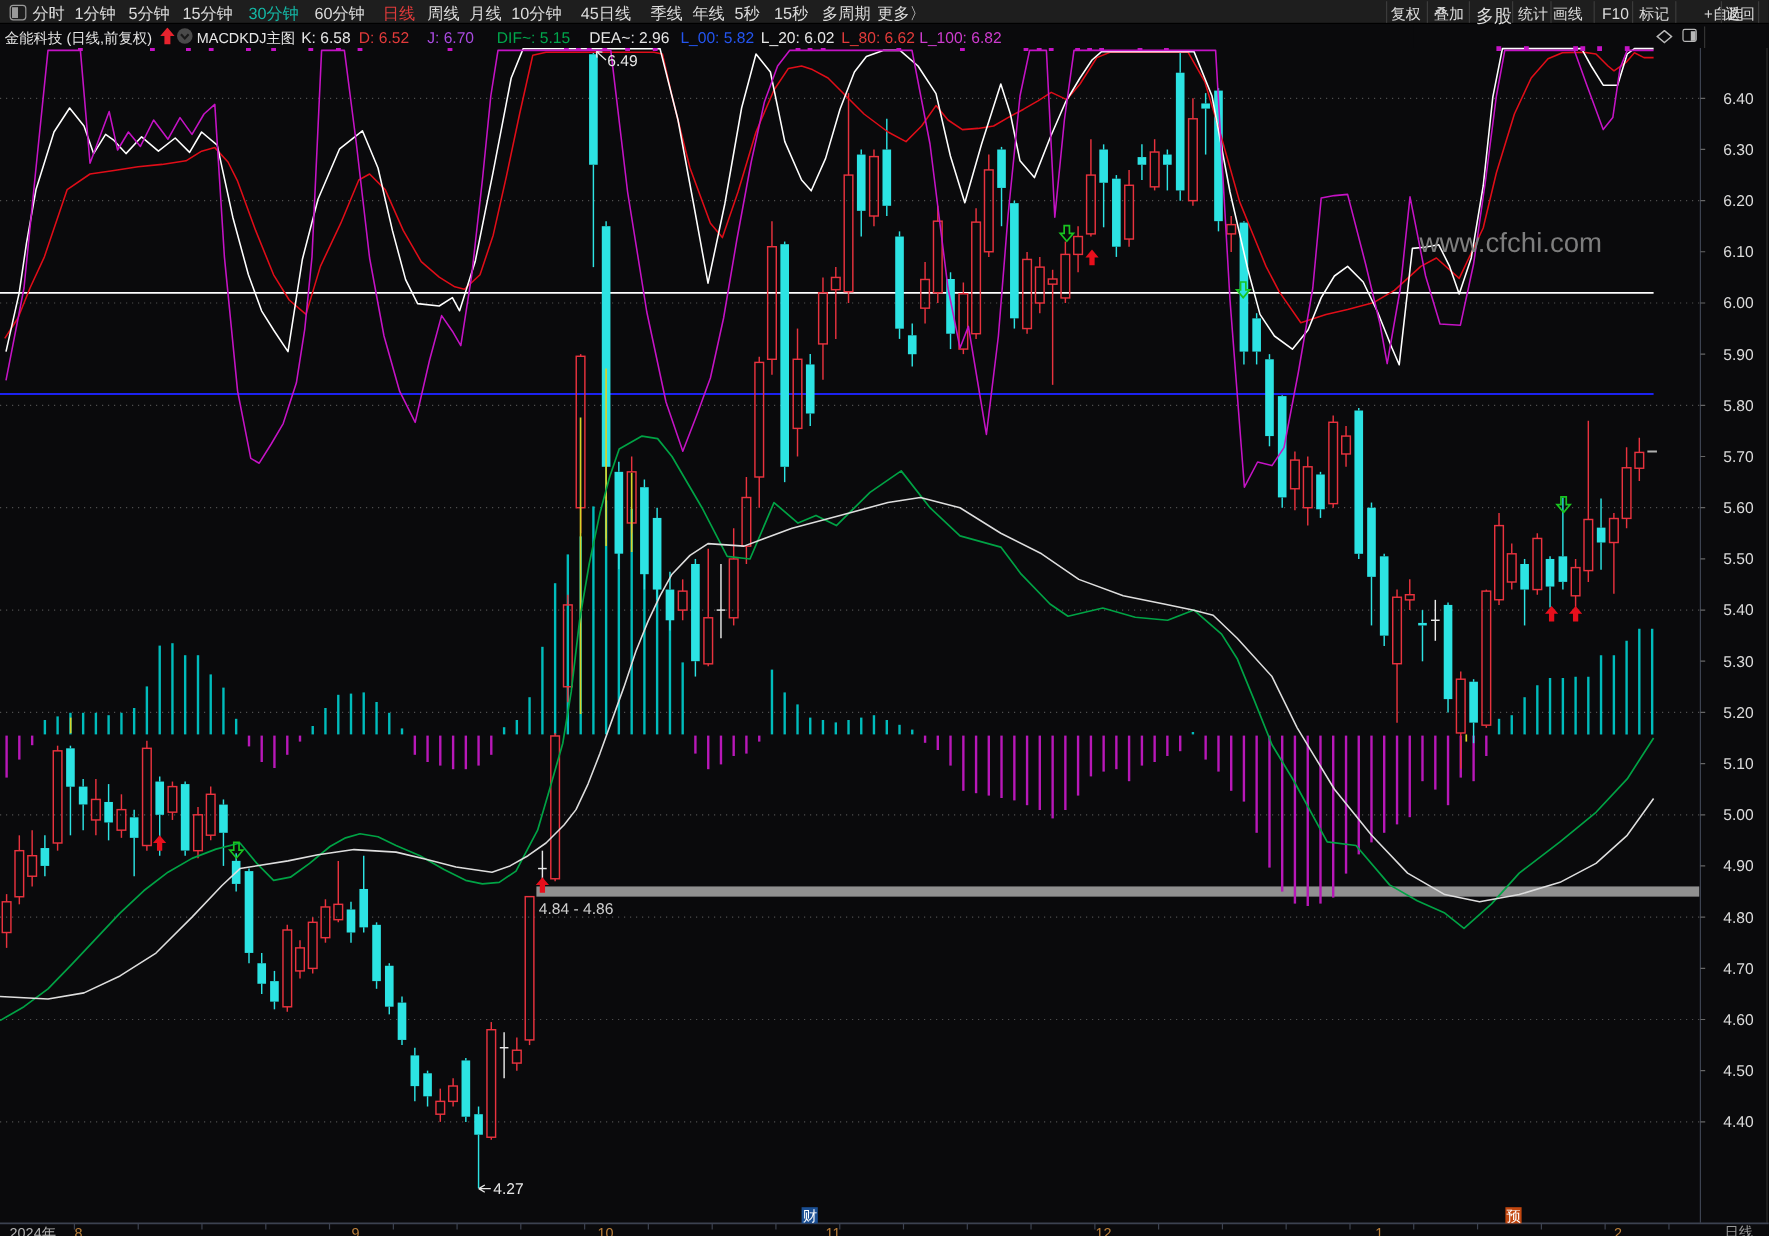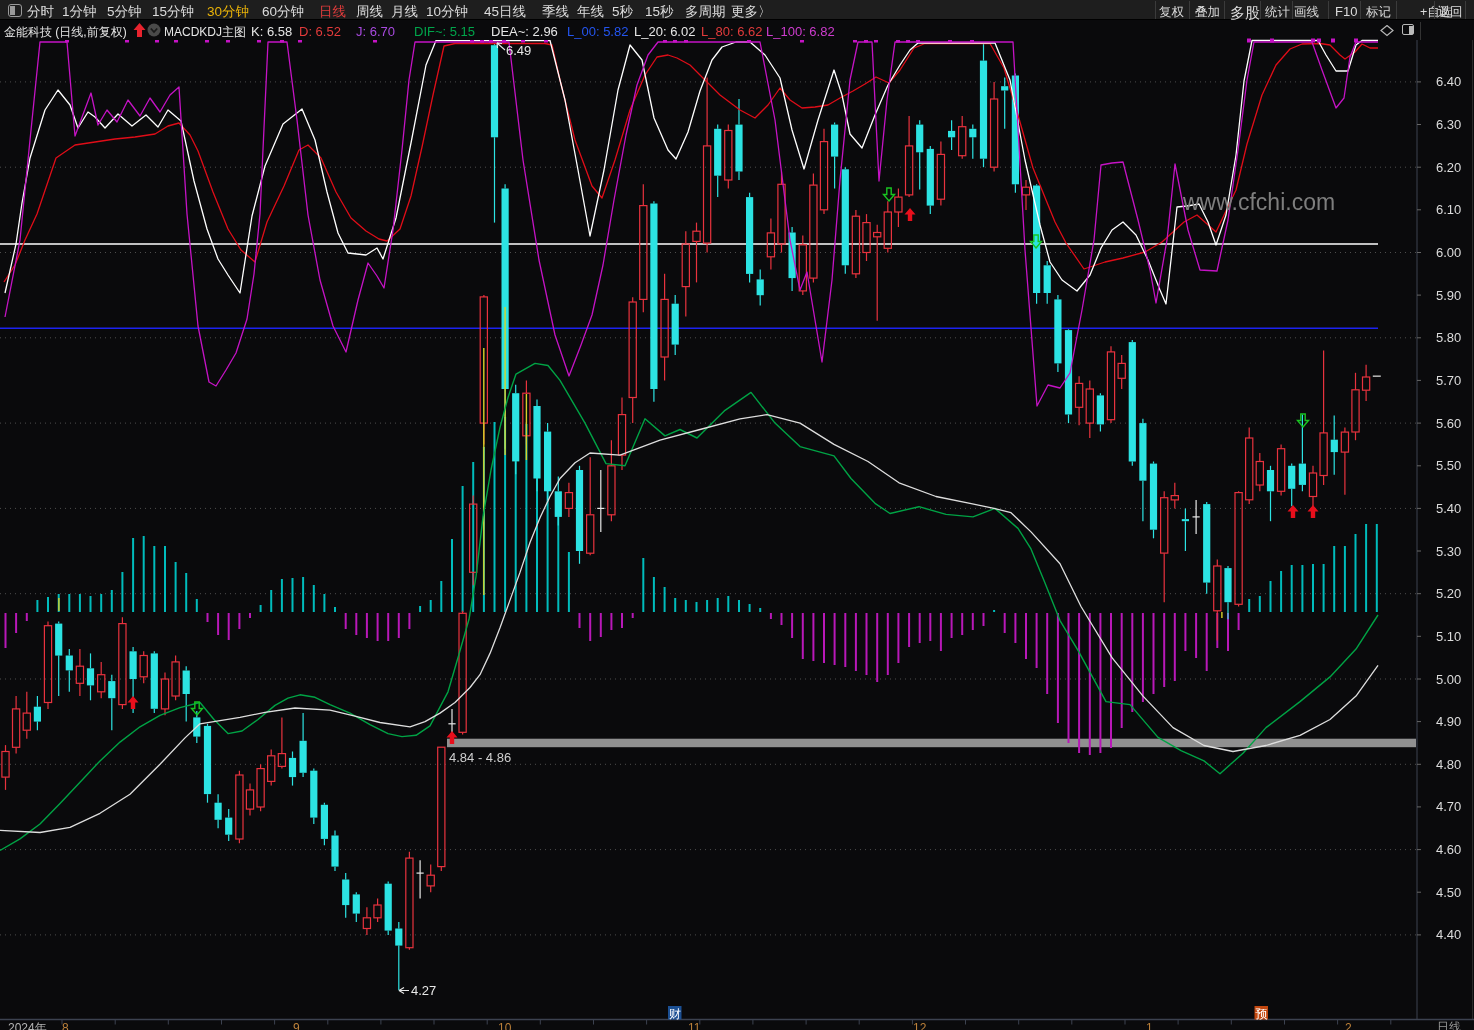--- a/index.html
+++ b/index.html
@@ -683,21 +683,21 @@
 <text x="1255.5" y="1017.5" fill="#fff" font-size="12">预</text>
 </svg></div>
 <div id="row1">
     <div style="position:absolute;left:8px;top:4px;width:14px;height:13px;border:1.4px solid #9a9a9a;border-radius:3px;">
       <div style="position:absolute;left:1px;top:1px;width:5px;height:8.5px;background:#9a9a9a;"></div>
     </div>
 <span style="position:absolute;left:27px;top:2.5px;color:#dcdcdc;">分时</span>
 <span style="position:absolute;left:62px;top:2.5px;color:#dcdcdc;">1分钟</span>
 <span style="position:absolute;left:107px;top:2.5px;color:#dcdcdc;">5分钟</span>
 <span style="position:absolute;left:152px;top:2.5px;color:#dcdcdc;">15分钟</span>
-<span style="position:absolute;left:207px;top:2.5px;color:#eab308;">30分钟</span>
+<span style="position:absolute;left:207px;top:2.5px;color:#14b8a6;">30分钟</span>
 <span style="position:absolute;left:262px;top:2.5px;color:#dcdcdc;">60分钟</span>
 <span style="position:absolute;left:319px;top:2.5px;color:#e03b3b;">日线</span>
 <span style="position:absolute;left:356px;top:2.5px;color:#dcdcdc;">周线</span>
 <span style="position:absolute;left:391px;top:2.5px;color:#dcdcdc;">月线</span>
 <span style="position:absolute;left:426px;top:2.5px;color:#dcdcdc;">10分钟</span>
 <span style="position:absolute;left:484px;top:2.5px;color:#dcdcdc;">45日线</span>
 <span style="position:absolute;left:542px;top:2.5px;color:#dcdcdc;">季线</span>
 <span style="position:absolute;left:577px;top:2.5px;color:#dcdcdc;">年线</span>
 <span style="position:absolute;left:612px;top:2.5px;color:#dcdcdc;">5秒</span>
 <span style="position:absolute;left:645px;top:2.5px;color:#dcdcdc;">15秒</span>

